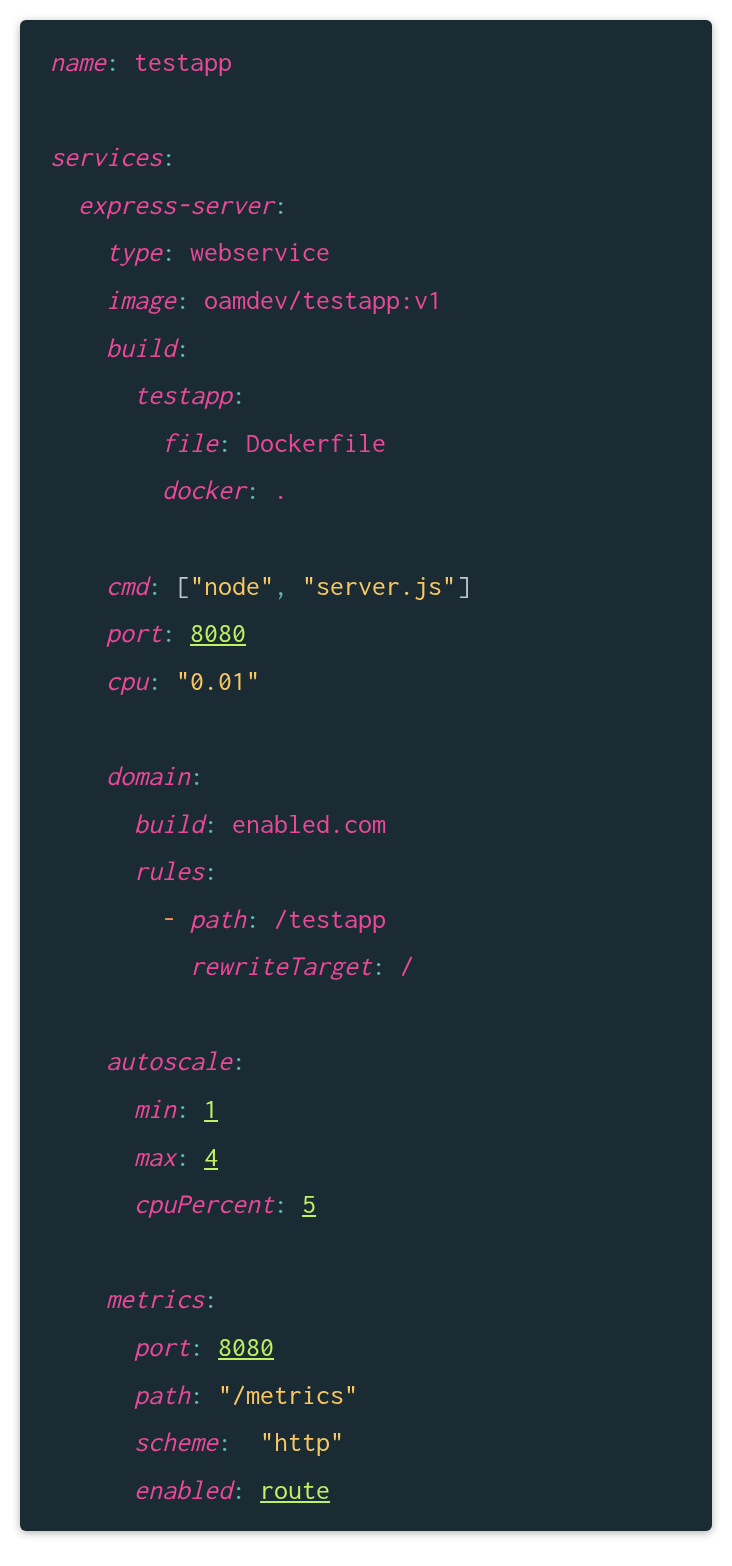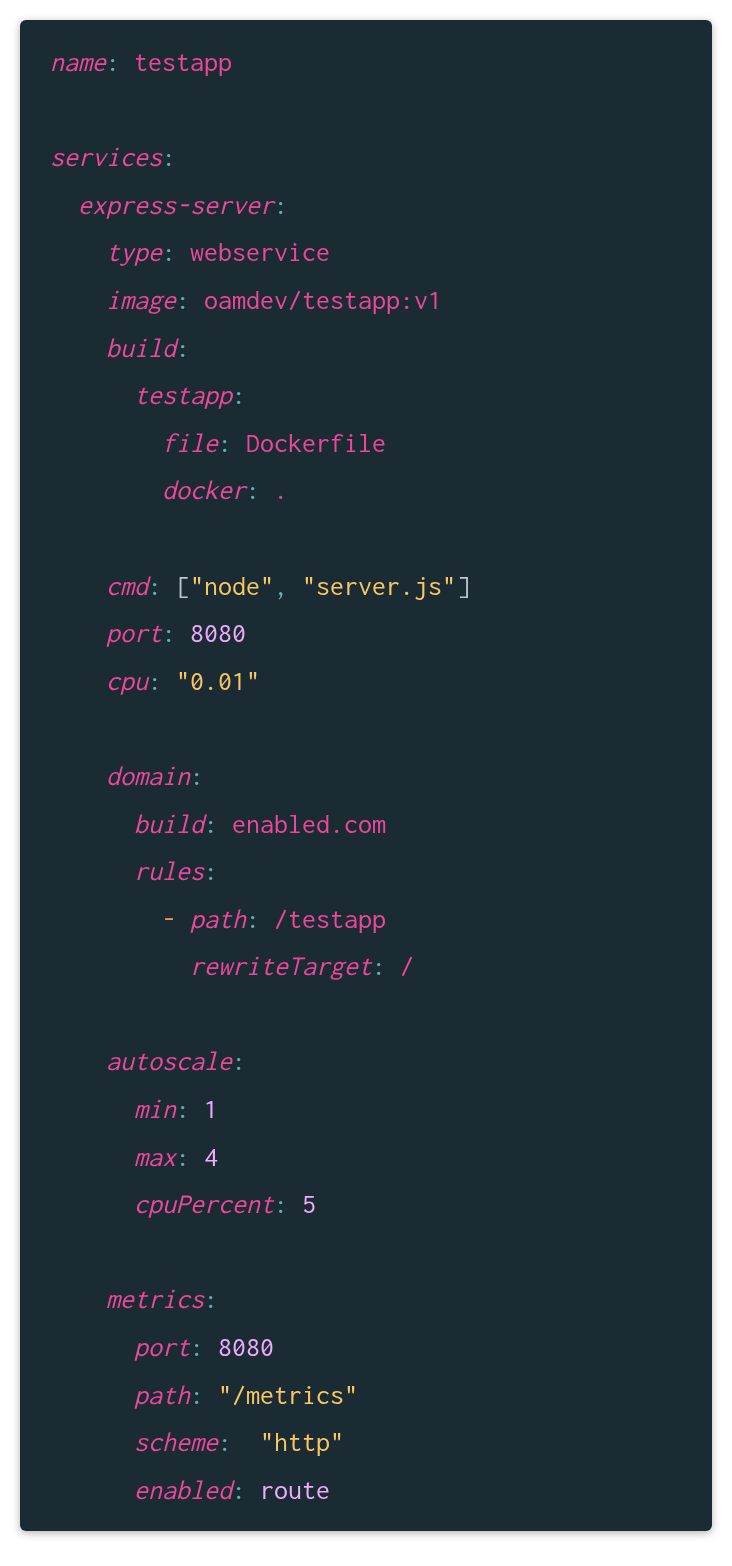--- a/index.html
+++ b/index.html
@@ -18,21 +18,21 @@
       padding: 18px 30px;
       width: 692px;
       box-shadow: 0 2px 8px rgba(0,0,0,0.3);
       font-size: 28px;
       line-height: 1.7;
       white-space: pre;
       overflow: hidden;
     }
     .k { color: #ec4899; font-style: italic; }   
     .v { color: #ec4899; margin-top: 44px; }   
-    .n { color: #f0abfc; }   
+    .n { color: #bef264; text-decoration: underline; }   
     .p { color: #5fb3b3; }   
     .s { color: #fac863; }   
     .dash { color: #f99157; } 
     .comma { color: #5fb3b3; }
     .bracket { color: #c0c5ce; }
   </style>
 </head>
 <body>
 
 <div class="code-block"><span class="k">name</span><span class="p">:</span> <span class="v">testapp</span>

